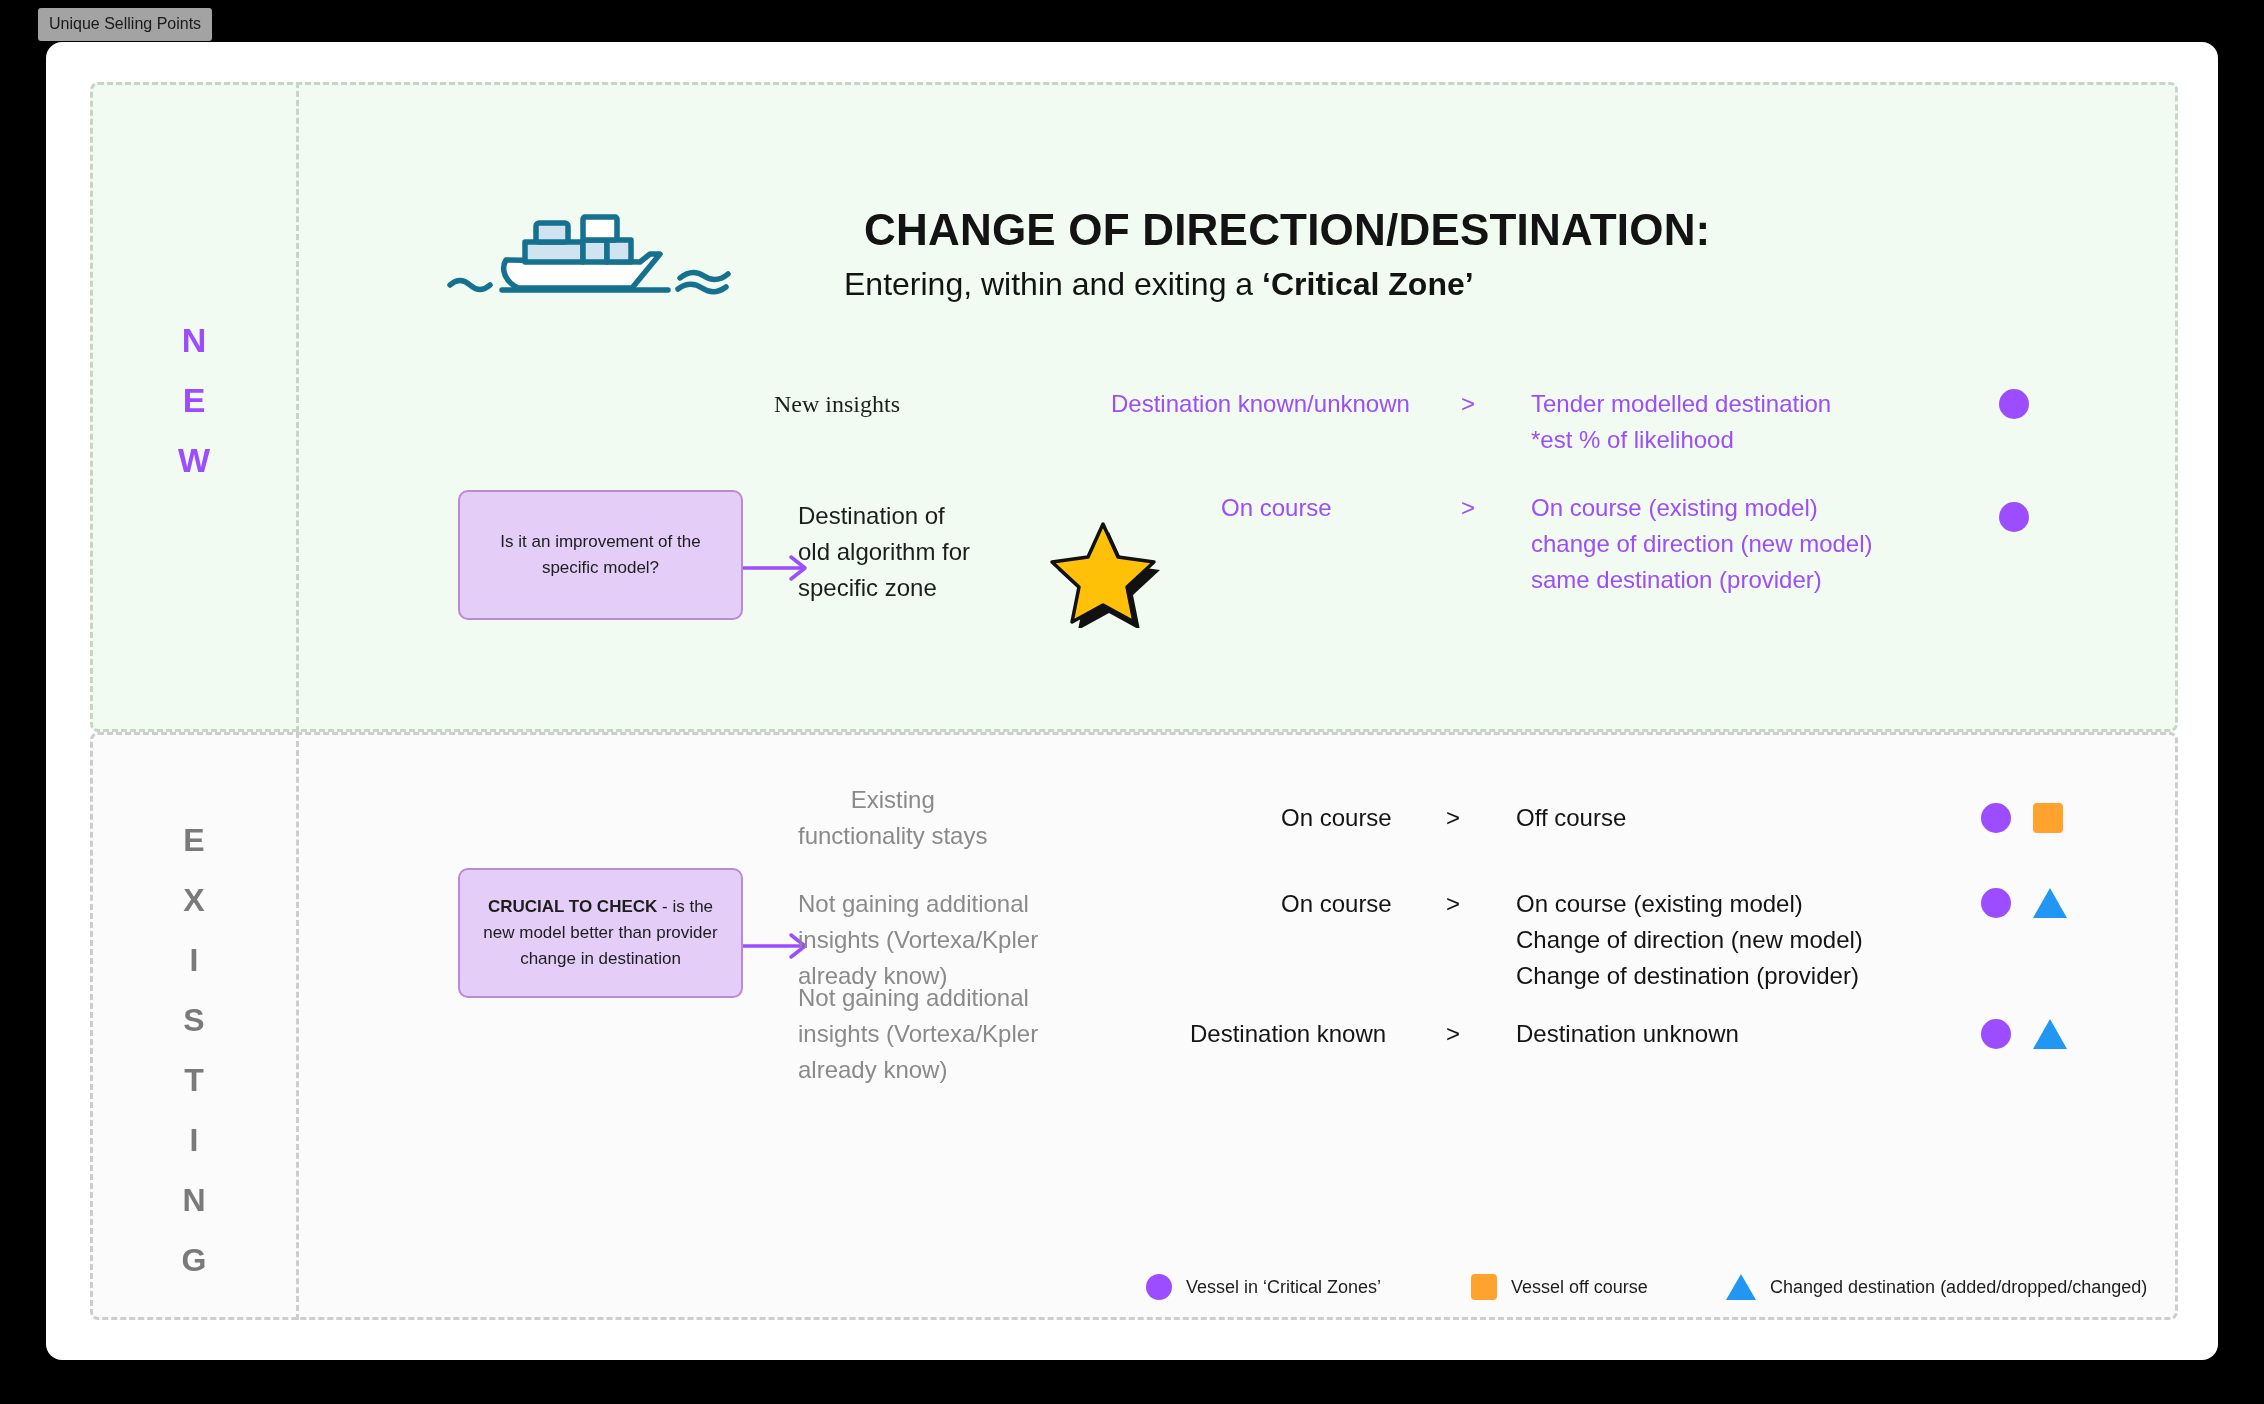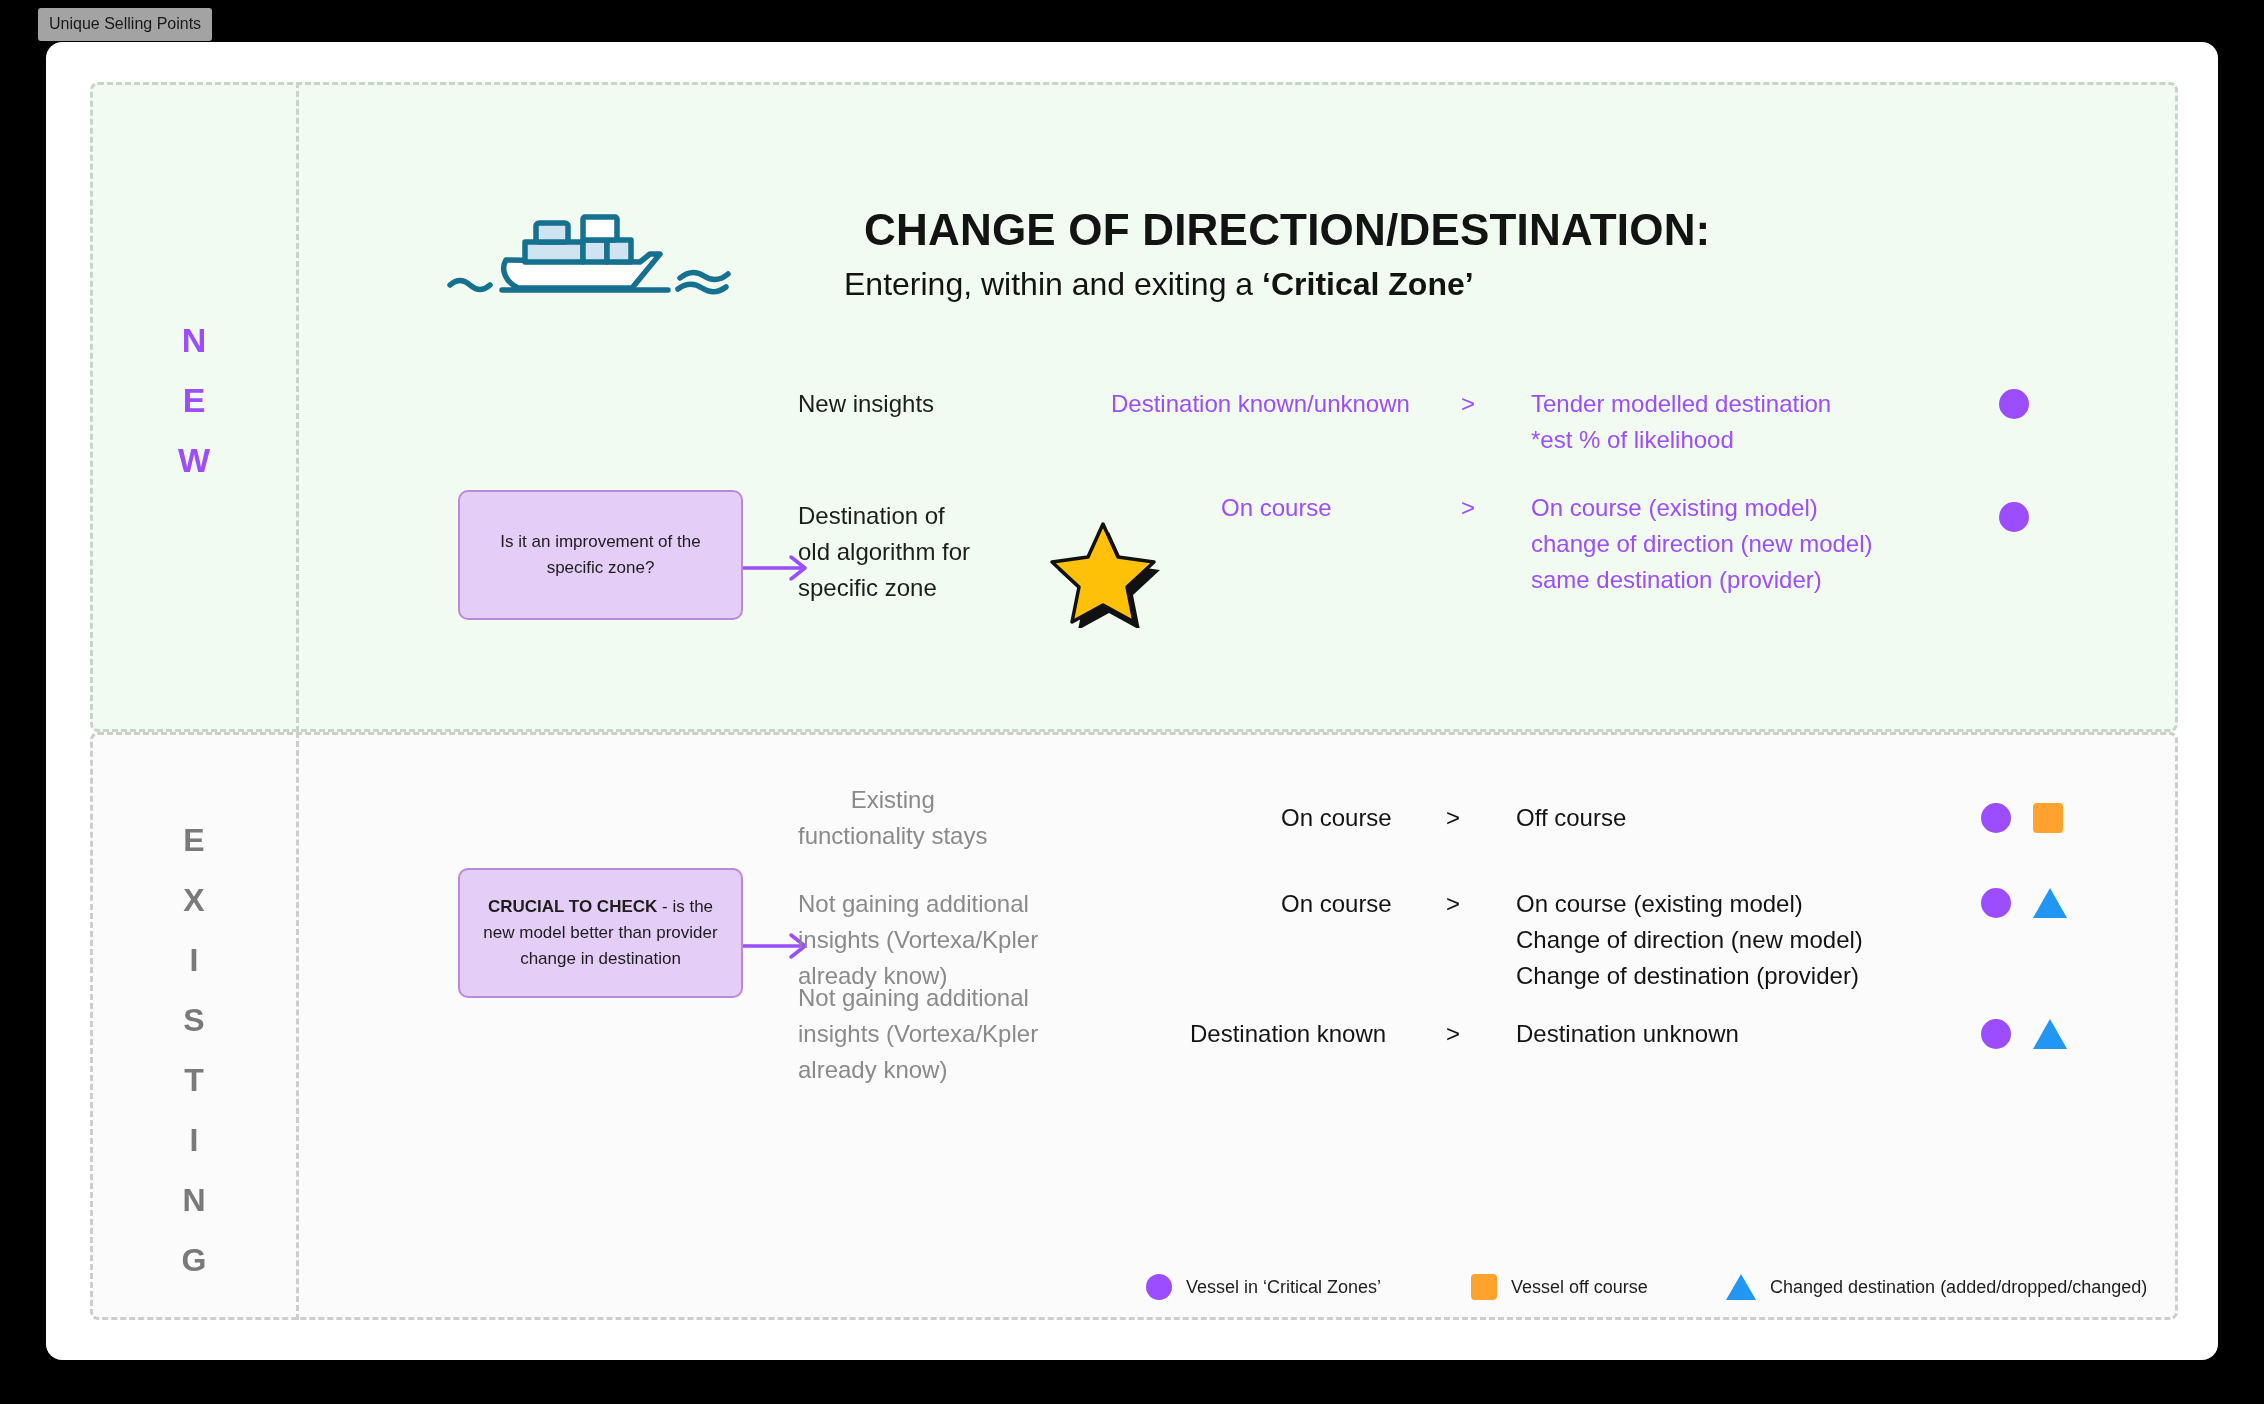--- a/index.html
+++ b/index.html
@@ -218,31 +218,31 @@
         <path d="M250 99 q12 -9 24 -1 t24 -1"></path>
       </g>
     </svg>
   </div>
 
   <div id="title-block">
     <div id="title-line1">CHANGE OF DIRECTION/DESTINATION:</div>
     <div id="title-line2"><span>Entering, within and exiting a </span><b>‘Critical Zone’</b></div>
   </div>
 
-  <div class="desc desc-dark" style="left:752px; top:344px;">New insights</div>
+  <div class="desc desc-dark" style="left:728px; top:344px;font-family:Liberation Serif, serif;">New insights</div>
   <div class="from purple" style="left:1065px; top:344px;">Destination known/unknown</div>
   <div class="arrow purple" style="left:1415px; top:344px;">&gt;</div>
   <div class="to purple" style="left:1485px; top:344px;">
     <div>Tender modelled destination</div>
     <div>*est % of likelihood</div>
   </div>
   <div class="dot" style="left:1953px; top:347px;"></div>
 
   <div class="note" id="note-new" style="left:412px; top:448px; width:285px; height:130px;">
-    <span>Is it an improvement of the specific zone?</span>
+    <span>Is it an improvement of the specific model?</span>
   </div>
   <div class="connector" style="left:695px; top:480px;">
     <svg width="90" height="80" viewBox="0 0 90 80">
       <path d="M2 46 L62 46" stroke="#9B4DFF" stroke-width="3.5" fill="none"></path>
       <path d="M50 35 L64 46 L50 57" stroke="#9B4DFF" stroke-width="3.5" fill="none" stroke-linecap="round" stroke-linejoin="round"></path>
     </svg>
   </div>
 
   <div class="desc desc-dark" style="left:752px; top:456px; white-space:pre-line; line-height:36px;">Destination of
 old algorithm for

